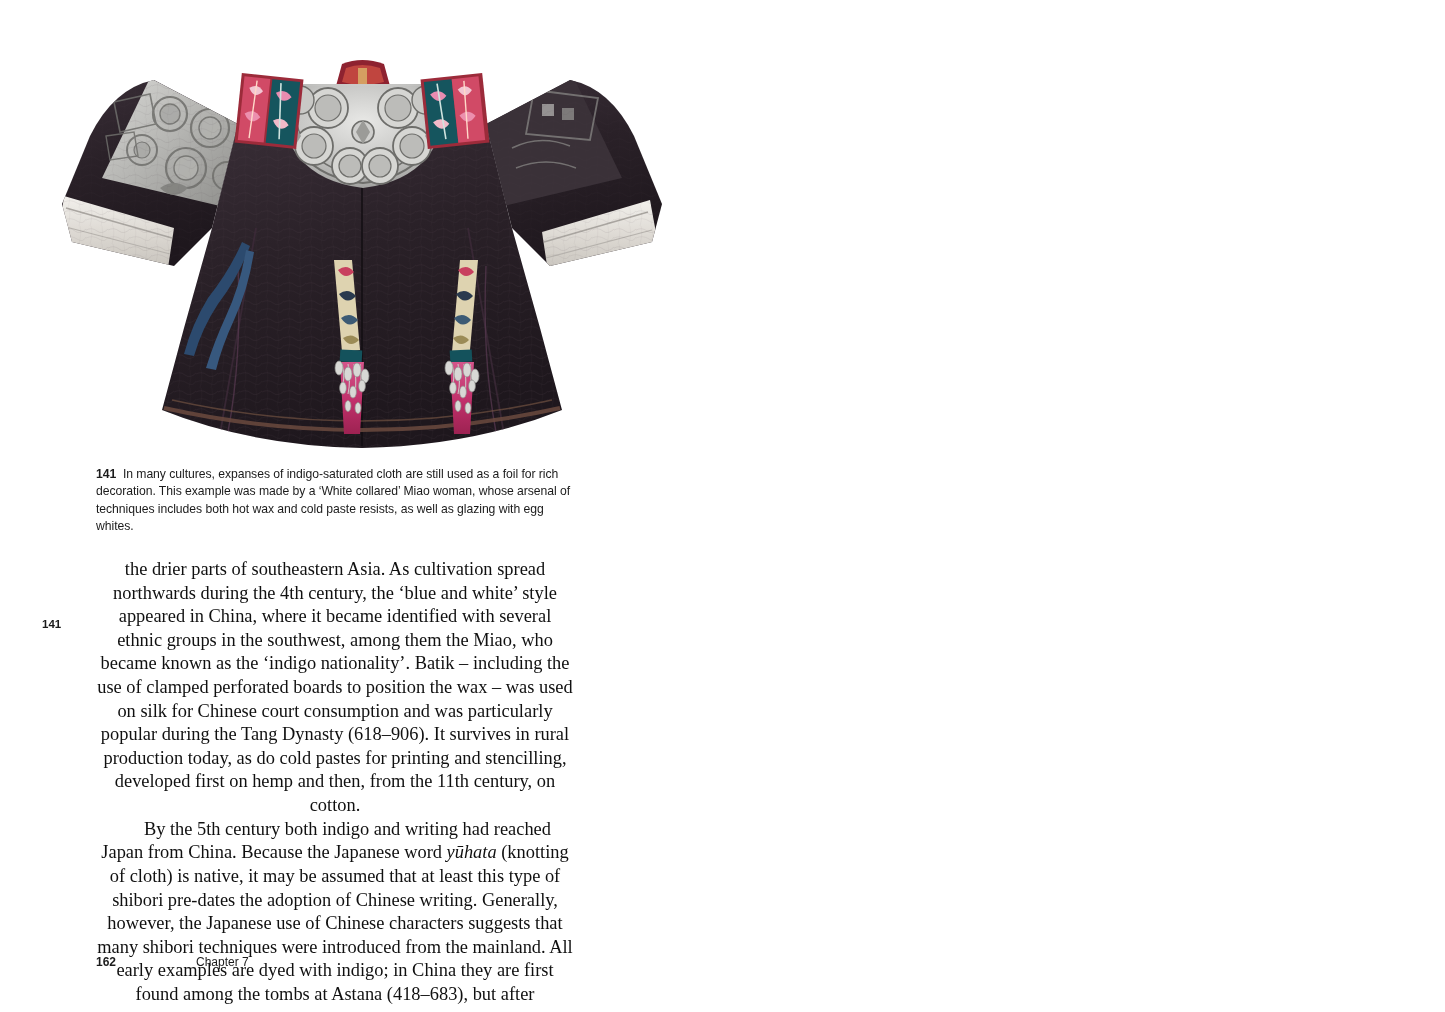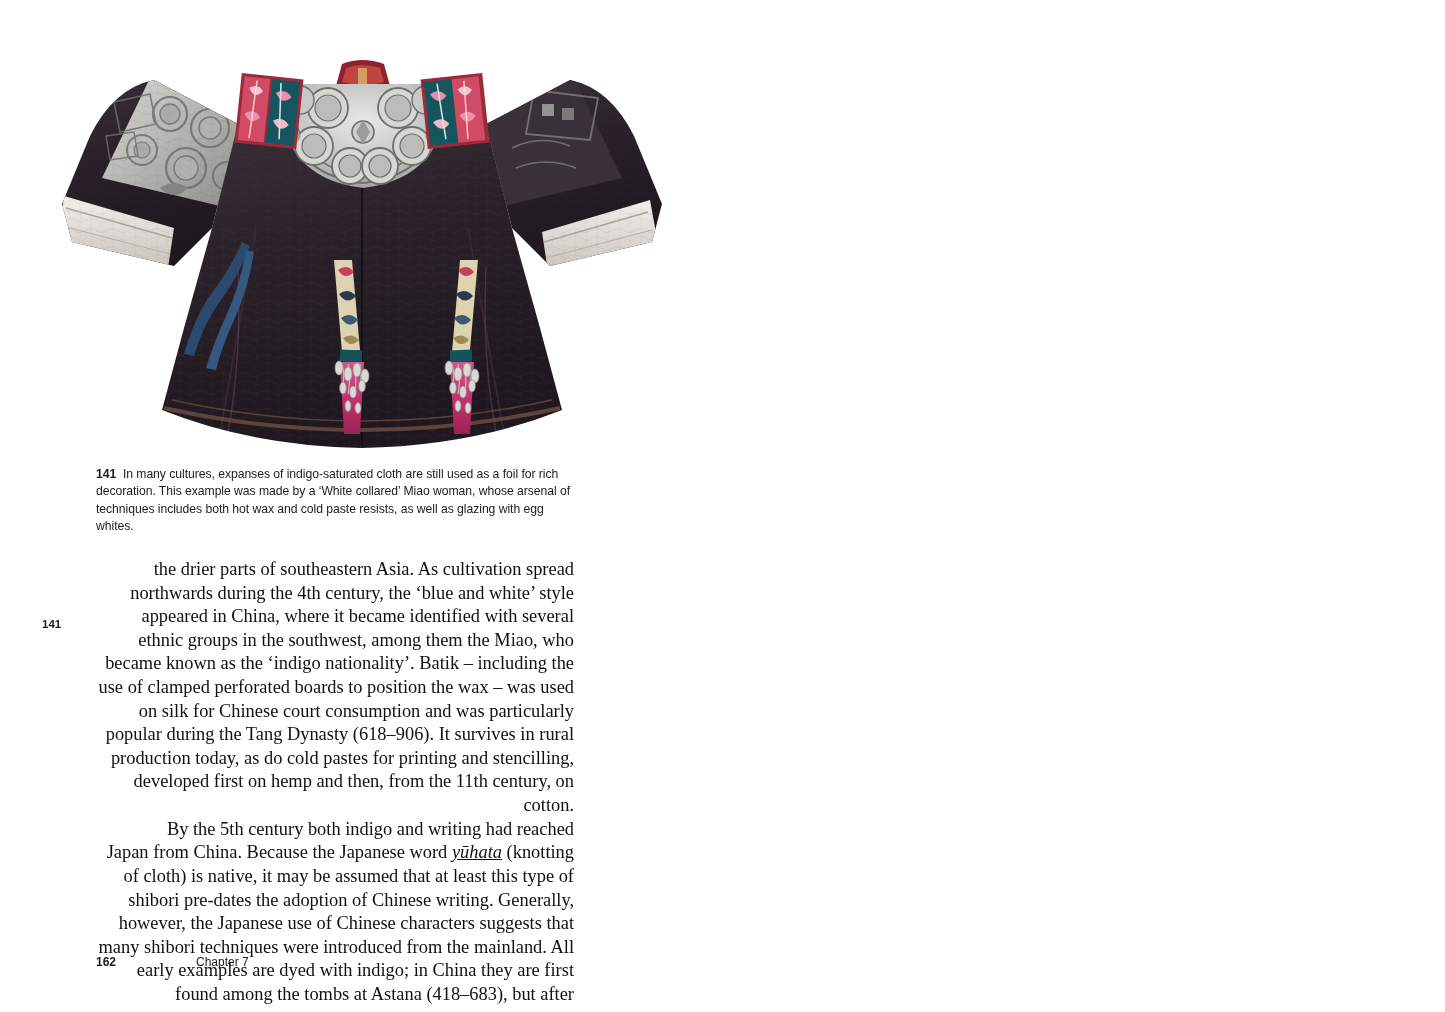--- a/index.html
+++ b/index.html
@@ -44,21 +44,21 @@
     left: 96px; top: 466px;
     width: 476px;
   }
 
   
   .body-text {
     font-family: "Liberation Serif", "DejaVu Serif", serif;
     font-size: 18.4px;
     line-height: 1.283;
     color: #101010;
-    text-align: right;
+    text-align: center;
   }
   .bodyL {
     position: absolute;
     left: 96px; top: 558px;
     width: 478px;
   }
   .bodyL p + p { text-indent: 1.35em; }
 
   .marginal-ref {
     position: absolute;
@@ -76,21 +76,21 @@
     color: #1b1b1b;
   }
   .footer-left {
     position: absolute;
     left: 96px; top: 955px;
     display: flex; align-items: baseline; gap: 0;
   }
   .folio { font-weight: 700; }
   .footer-left .chapter { margin-left: 80px; }
 
-  em { font-style: italic; text-decoration: underline; }
+  em { font-style: italic; }
 </style>
 </head>
 <body>
 
 <div class="spread">
 
   <div class="page-left">
 
     <div class="fig141">
       <div class="jacket-wrap">

